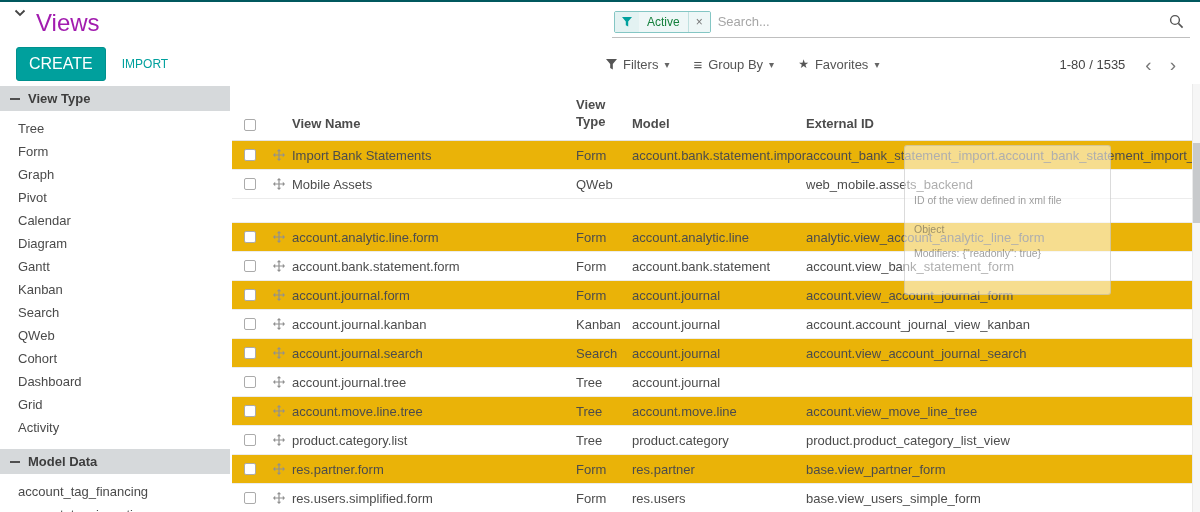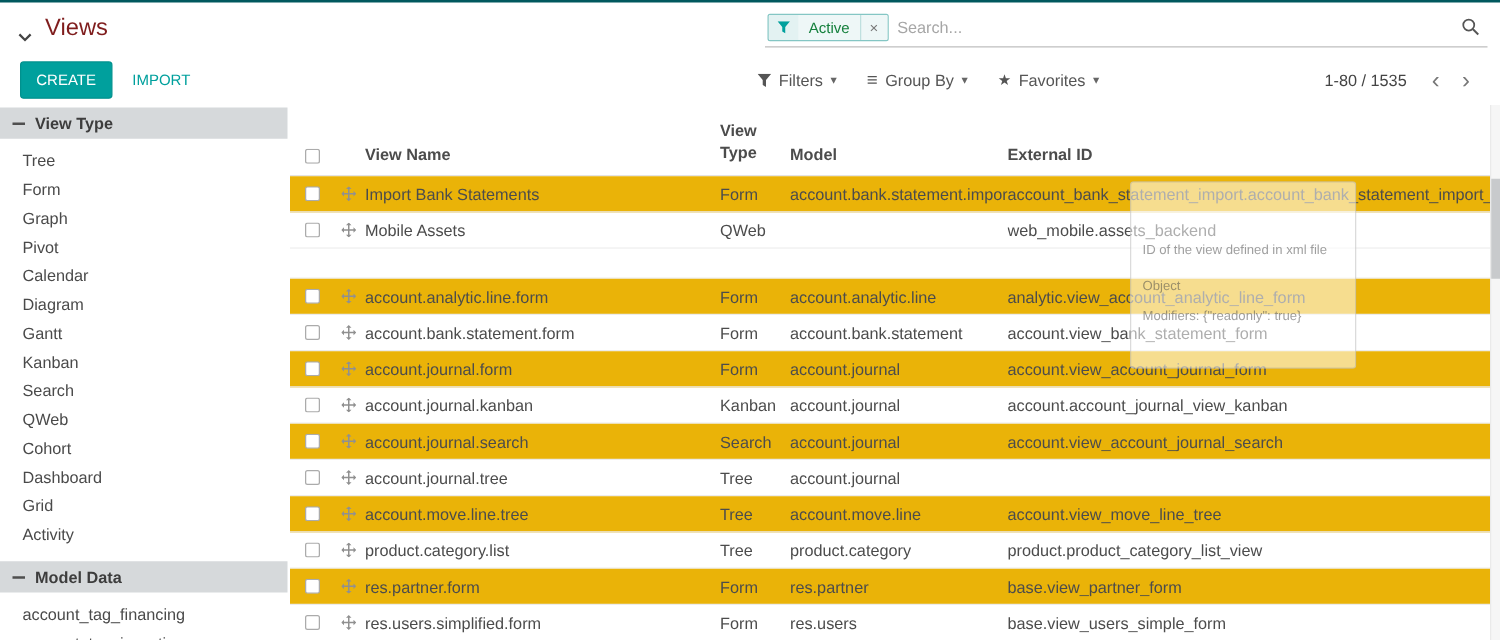--- a/index.html
+++ b/index.html
@@ -3,33 +3,33 @@
 <meta charset="utf-8">
 <style>
   * { margin:0; padding:0; box-sizing:border-box; }
   html,body { width:1200px; height:512px; overflow:hidden; }
   body { font-family:"Liberation Sans", sans-serif; font-size:13px; color:#4c4c4c; background:#fff; position:relative; }
 
   .top-accent { height:2px; background:#00585e; }
 
   
   .topbar { display:flex; align-items:center; height:42px; padding:0 10px 0 14px; }
-  .breadcrumb { display:flex; align-items:flex-end; gap:10px; font-size:19px; color:#7f1d1d; }
+  .breadcrumb { display:flex; align-items:flex-start; gap:10px; font-size:24px; color:#a21caf; }
   .searchview { margin-left:auto; width:578px; display:flex; align-items:center; border-bottom:1px solid #bfbfbf; padding:2px 4px 4px 2px; }
   .facet { display:inline-flex; align-items:stretch; border:1px solid #84c6c4; border-radius:2px; overflow:hidden; font-size:12px; margin-right:7px; }
   .facet-icon { background:#e3f2f2; color:#00a09d; padding:2px 7px; display:flex; align-items:center; }
   .facet-label { padding:3px 8px; background:#eef7f7; color:#15803d; display:flex; align-items:center; }
   .facet-x { padding:3px 7px; background:#eef7f7; border-left:1px solid #bfe0df; color:#777; display:flex; align-items:center; cursor:pointer; }
   .search-input { flex:1; border:none; outline:none; font-size:13px; color:#555; background:transparent; }
   .search-input::placeholder { color:#a6a6a6; }
   .magnifier { display:flex; align-items:center; padding:0 2px; }
 
   
   .controls { position:relative; height:40px; display:flex; align-items:center; padding:0 16px; }
-  .btn-create { background:#00a09d; color:#fff; border:1px solid #00918e; border-radius:3px; font-size:12px; padding:7px 12px; font-family:inherit; cursor:pointer; }
+  .btn-create { background:#00a09d; color:#fff; border:1px solid #00918e; border-radius:3px; font-size:16px; padding:7px 12px; font-family:inherit; cursor:pointer; }
   .btn-import { background:none; border:none; color:#00a09d; font-size:12px; margin-left:16px; font-family:inherit; cursor:pointer; }
   .mid-controls { position:absolute; left:606px; display:flex; align-items:center; gap:24px; color:#555; }
   .dd-btn { display:flex; align-items:center; gap:6px; cursor:pointer; font-size:13px; color:#555; }
   .caret { font-size:10px; color:#666; }
   .gb-icon { font-size:15px; line-height:1; color:#555; }
   .star-icon { font-size:12px; color:#555; }
   .right-controls { margin-left:auto; display:flex; align-items:center; gap:2px; color:#444; }
   .pager-text { margin-right:10px; font-size:13px; }
   .pg-btn { font-size:19px; line-height:1; color:#777; padding:0 8px; cursor:pointer; background:none; border:none; font-family:inherit; }
 
@@ -53,21 +53,21 @@
   .c-ext { flex:1 1 auto; padding-right:10px; }
   .thead .c-type { white-space:normal; line-height:1.35; }
   .trow { display:flex; align-items:center; height:29px; border-bottom:1px solid #ececec; cursor:pointer; }
   .trow.stripe { background:#eab308; }
   .trow.blank-row { height:24px; background:#fff; }
   .trow.blank-row .cb, .trow.blank-row .move-icon { visibility:hidden; }
   .cb { width:12px; height:12px; border:1px solid #ababab; border-radius:2px; background:#fff; display:inline-block; }
   .move-icon { display:block; }
 
   
-  .tooltip { position:absolute; left:672px; top:61px; width:181px; height:150px; background:rgba(255,255,255,0.55); border:1px solid rgba(160,160,160,0.38); border-radius:3px; padding:6px 9px; font-size:10.5px; color:rgba(70,70,70,0.52); z-index:5; overflow:hidden; }
+  .tooltip { position:absolute; left:672px; top:61px; width:207px; height:150px; background:rgba(255,255,255,0.55); border:1px solid rgba(160,160,160,0.38); border-radius:3px; padding:6px 9px; font-size:10.5px; color:rgba(70,70,70,0.52); z-index:5; overflow:hidden; }
   .tooltip .l0 { margin-top:42px; white-space:nowrap; }
   .tooltip .l1 { margin-top:17px; }
   .tooltip .l2 { margin-top:12px; white-space:nowrap; }
 
   
   .scrollbar { position:absolute; right:0; top:0; bottom:0; width:8px; background:#f6f6f6; border-left:1px solid #eaeaea; z-index:6; }
   .scroll-thumb { position:absolute; top:59px; height:80px; left:0; right:0; background:#c8cacc; }
 </style>
 </head>
 <body>

